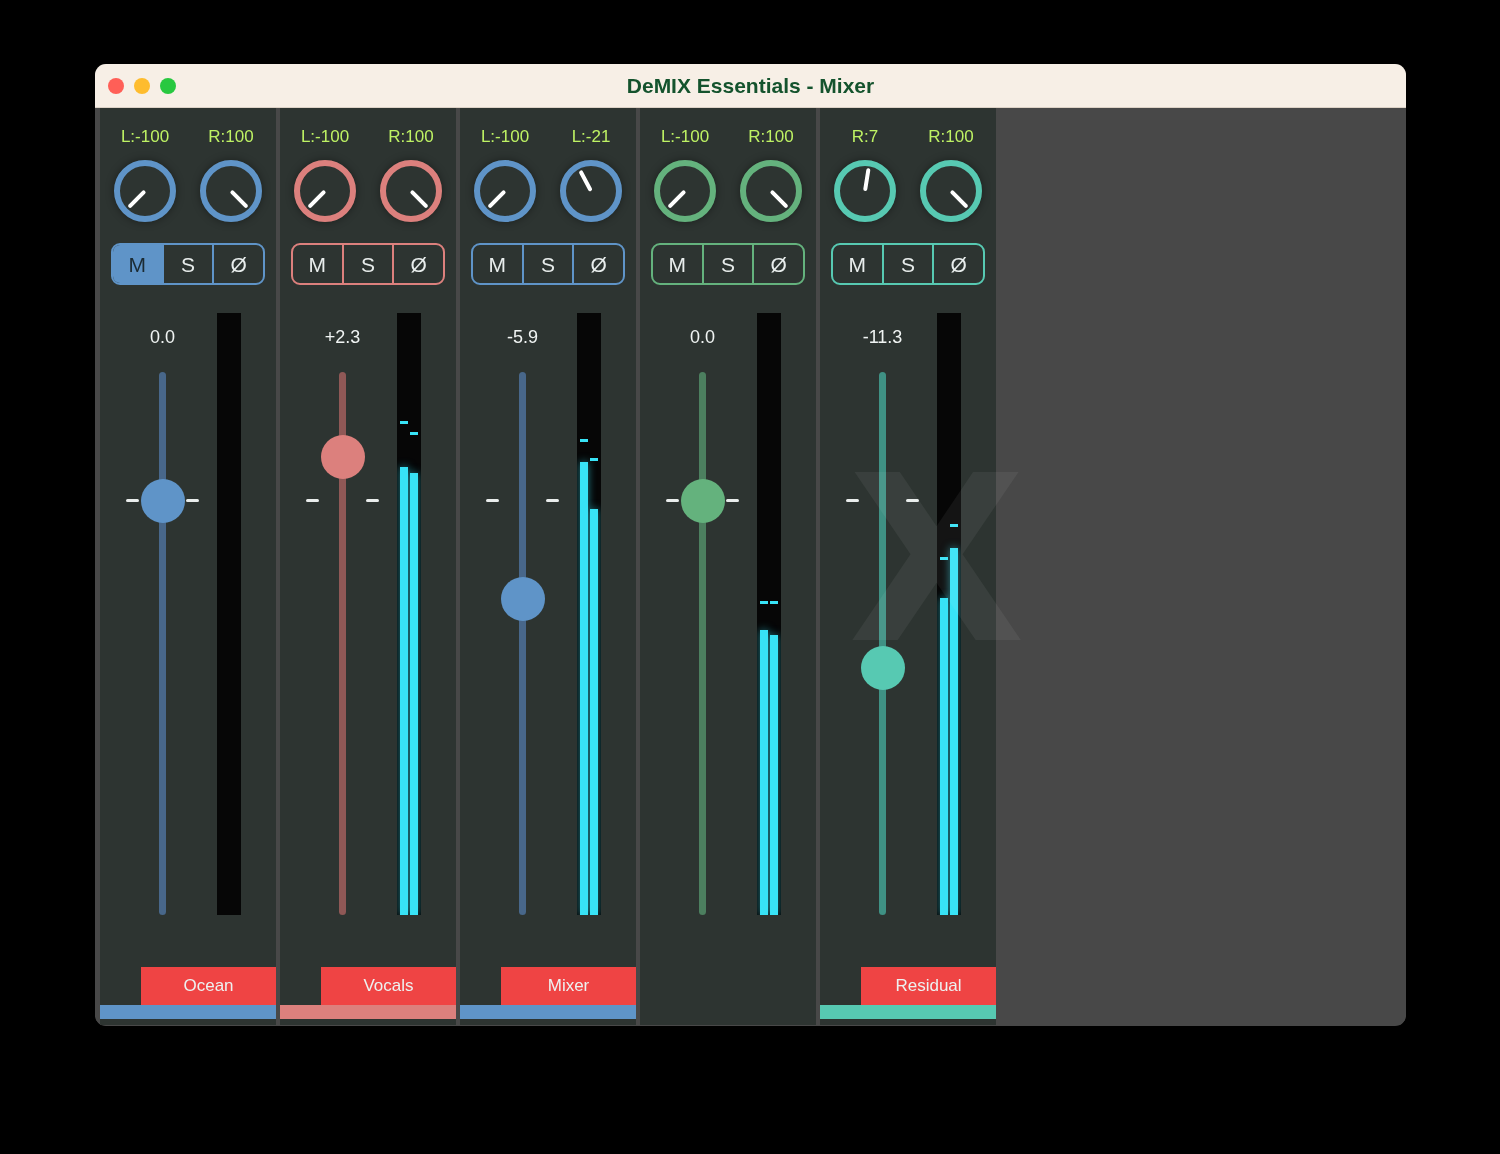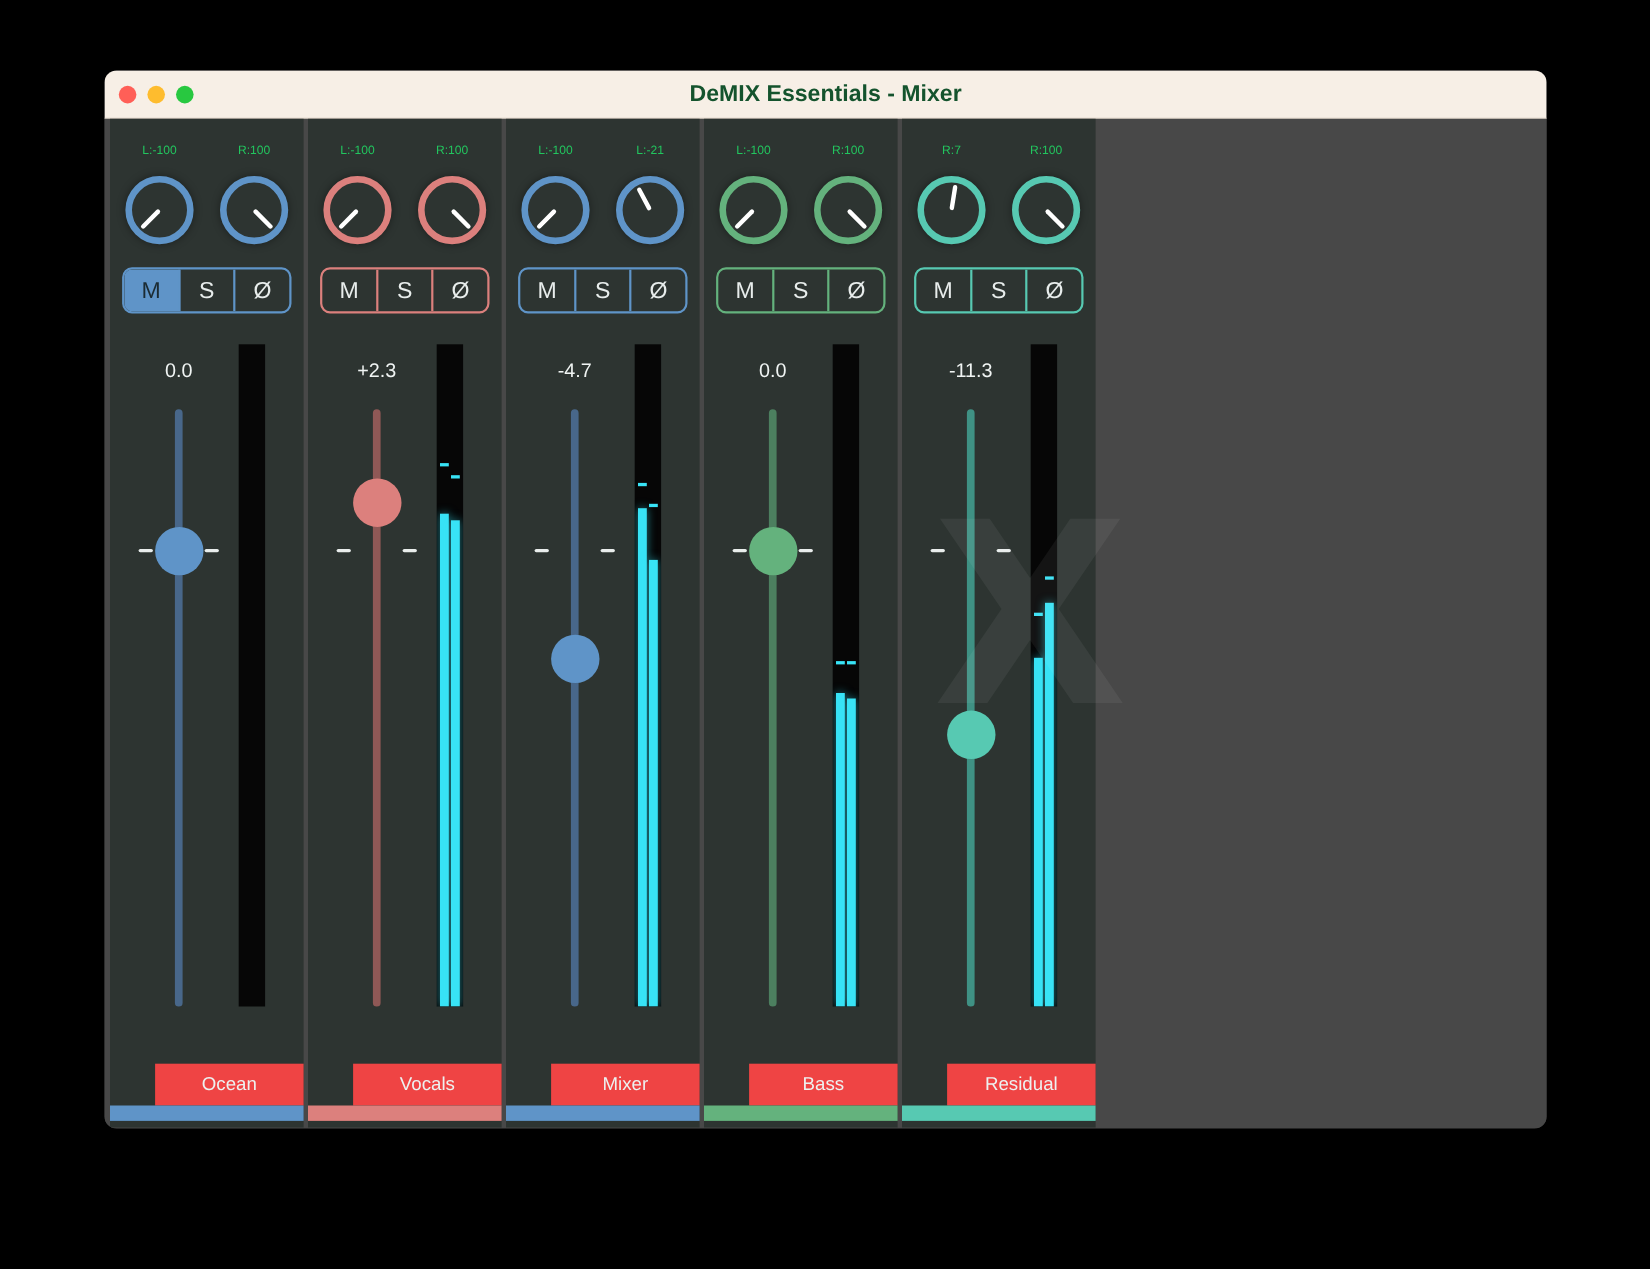--- a/index.html
+++ b/index.html
@@ -21,21 +21,21 @@
   .title { font-weight:bold; font-size:21px; color:#14532d; }
 
   .body { position:relative; height:917px; background:#484848; }
 
   .strips { position:absolute; left:5px; top:0; height:100%; display:flex; gap:4px; z-index:1; }
   .strip { position:relative; width:176px; height:100%; background:#2d3431; }
 
   
   .knob-row { position:absolute; top:18px; left:0; width:100%; display:flex; justify-content:space-evenly; }
   .knob-block { display:flex; flex-direction:column; align-items:center; width:82px; }
-  .knob-label { font-size:11px; color:#22c55e; height:22px; line-height:22px; }
+  .knob-label { font-size:17px; color:#bef264; height:22px; line-height:22px; }
   .knob { margin-top:12px; width:62px; height:62px; border-radius:50%;
           border:6px solid var(--accent); position:relative;
           box-shadow:0 0 8px rgba(0,0,0,0.4); }
   .pointer { position:absolute; left:23px; top:2px; width:4px; height:23px;
              background:#fff; border-radius:2px; transform-origin:2px 23px; }
   .pointer.k0 { transform:rotate(var(--a0)); }
   .pointer.k1 { transform:rotate(var(--a1)); }
 
   
   .msp { position:absolute; top:135px; left:11px; right:11px; height:42px;
@@ -206,21 +206,21 @@
         </div>
       </div>
     </div>
 
     <div class="msp">
       <button class="msp-btn mute">M</button>
       <button class="msp-btn solo">S</button>
       <button class="msp-btn phase">Ø</button>
     </div>
 
-    <div class="value">-4.7</div>
+    <div class="value">-5.9</div>
 
     <span class="dash left"></span>
     <span class="dash right"></span>
 
     <div class="fader">
       <div class="track"></div>
       <div class="thumb"></div>
     </div>
 
     <div class="meter">
@@ -276,24 +276,20 @@
       <div class="bar l">
         <div class="fill" style="height: 47.3%;"></div>
         <div class="peak" style="bottom: 51.7%;"></div>
       </div>
       <div class="bar r">
         <div class="fill" style="height: 46.5%;"></div>
         <div class="peak" style="bottom: 51.7%;"></div>
       </div>
     </div>
 
-    <div class="namebar">
-      <div class="chname">Bass</div>
-      <div class="underline"></div>
-    </div>
   </section>
 
   <section class="strip" style="--accent: #57c9b2; --trackcol: #3f9184; --a0: 9deg; --a1: 135deg; --thumb-top: 273.935px;">
     <div class="knob-row">
       <div class="knob-block">
         <div class="knob-label">R:7</div>
         <div class="knob">
           <span class="pointer k0"></span>
         </div>
       </div>

